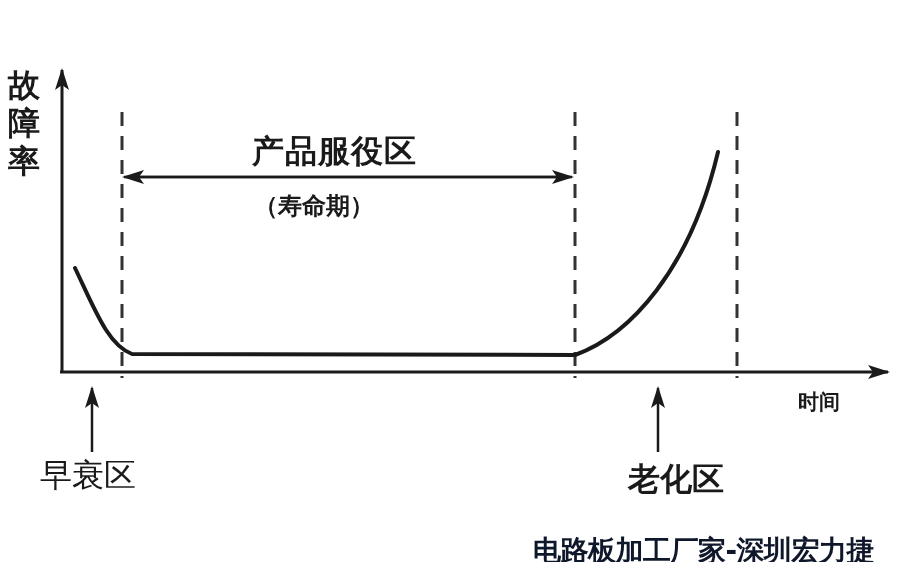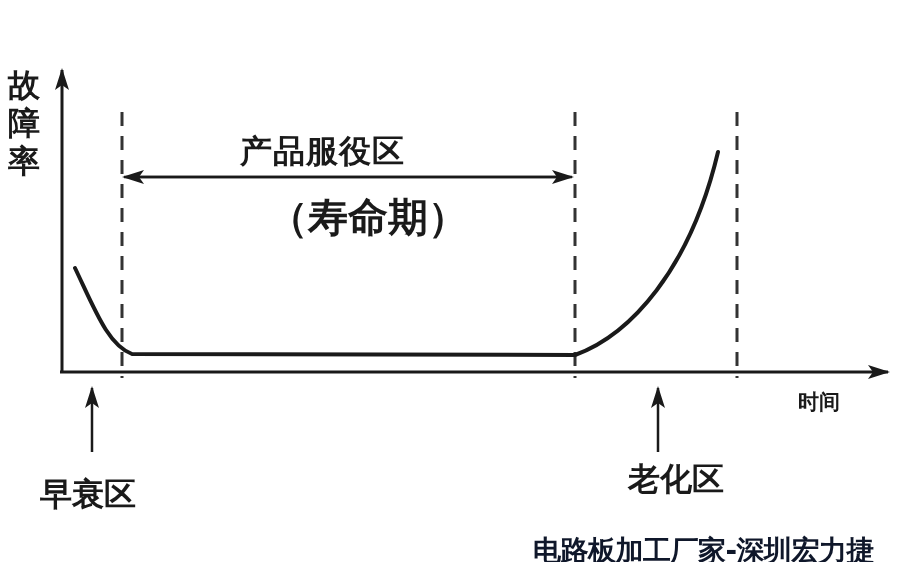--- a/index.html
+++ b/index.html
@@ -4,23 +4,23 @@
 <style>
   html, body { margin: 0; padding: 0; background: #ffffff; }
   body { width: 900px; height: 562px; position: relative; overflow: hidden;
          font-family: "DejaVu Serif", "Liberation Serif", serif; }
   #diagram { position: absolute; left: 0; top: 0; }
   .lbl { position: absolute; color: #1a1a1a; font-family: "DejaVu Serif", "Liberation Serif", serif;
          white-space: nowrap; }
   .ylabel { left: 8px; top: 66px; width: 40px; font-size: 32px; line-height: 38px; font-weight: bold; }
   .ylabel span { display: block; }
   .xlabel { left: 798px; top: 388px; font-size: 21px; font-weight: bold; }
-  .region-title { left: 240px; top: 130px; font-size: 32px; font-weight: bold; letter-spacing: 1px; }
-  .region-sub { left: 268px; top: 190px; font-size: 40px; font-weight: bold; }
-  .early { left: 40px; top: 473px; font-size: 32px; font-weight: bold; }
+  .region-title { left: 252px; top: 130px; font-size: 32px; font-weight: bold; letter-spacing: 1px; }
+  .region-sub { left: 254px; top: 190px; font-size: 24px; font-weight: bold; }
+  .early { left: 40px; top: 454px; font-size: 32px; font-weight: normal; }
   .aging { left: 628px; top: 458px; font-size: 32px; font-weight: bold; }
   .watermark { position: absolute; left: 533px; top: 532px; font-family: "DejaVu Sans", "Liberation Sans", sans-serif;
                font-size: 28px; font-weight: bold; color: #0f172a; white-space: nowrap; letter-spacing: -0.5px; }
 </style>
 </head>
 <body>
 
 <svg id="diagram" width="900" height="562" viewBox="0 0 900 562" xmlns="http://www.w3.org/2000/svg">
   <defs>
     <marker id="arrowHead" markerWidth="10" markerHeight="10" refX="8" refY="5" orient="auto" markerUnits="userSpaceOnUse">

